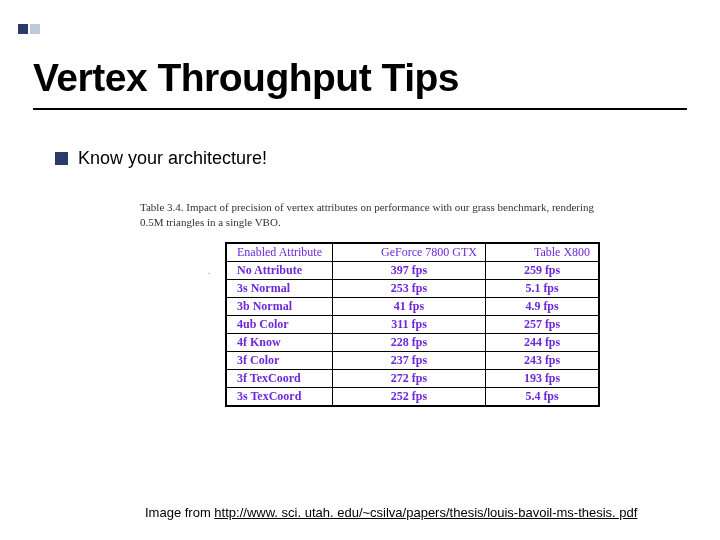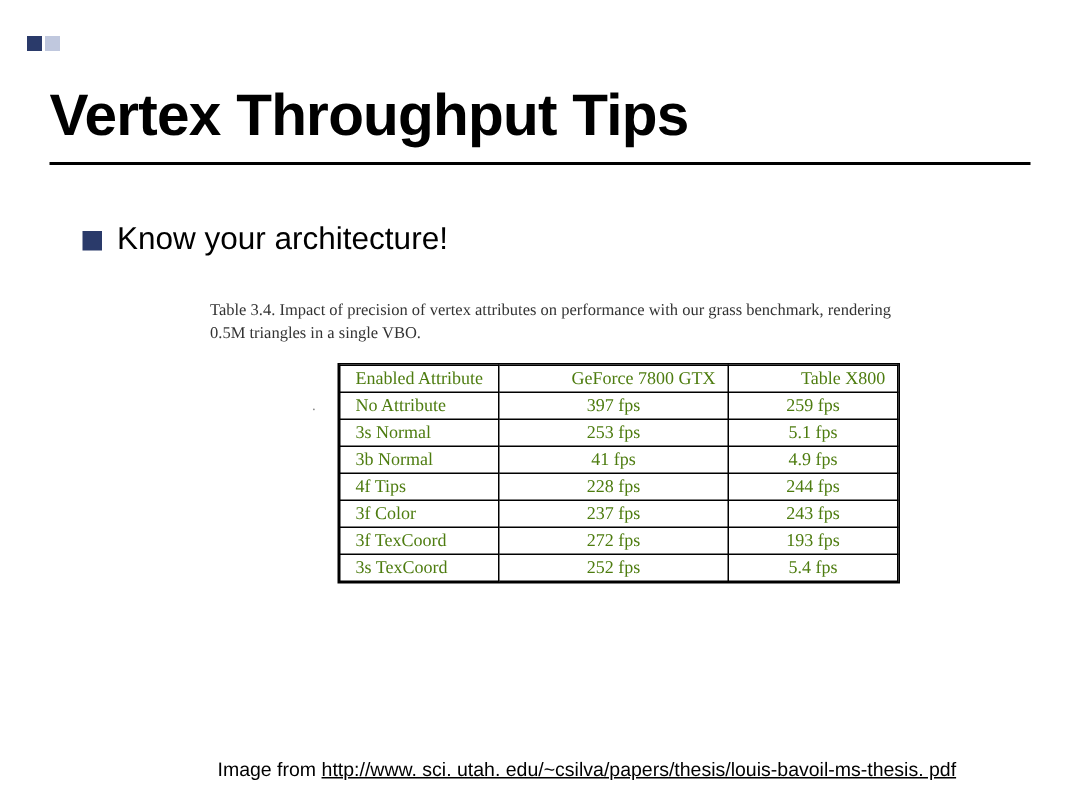--- a/index.html
+++ b/index.html
@@ -49,21 +49,21 @@
     align-items: center;
     gap: 10px;
   }
   .bullet {
     width: 13px;
     height: 13px;
     background: #2a3a6a;
     flex-shrink: 0;
   }
   .bullet-text {
-    font-size: 21px;
+    font-size: 18px;
     color: #000;
     font-weight: 400;
   }
   .caption {
     position: absolute;
     top: 200px;
     left: 140px;
     width: 460px;
     font-family: Georgia, 'Times New Roman', serif;
     font-size: 11px;
@@ -73,27 +73,27 @@
   .table-wrap {
     position: absolute;
     top: 242px;
     left: 225px;
     border: 1px solid #000;
   }
   table {
     border-collapse: collapse;
     font-family: Georgia, 'Times New Roman', serif;
     font-size: 12px;
-    color: #4d7c0f;
+    color: #6d28d9;
   }
   th, td {
     border: 1px solid #000;
     padding: 1px 8px;
     text-align: center;
-    font-weight: 400;
+    font-weight: 700;
     white-space: nowrap;
   }
   th { font-weight: 400; padding-left: 48px; }
   td:first-child, th:first-child { text-align: left; padding-left: 10px; padding-right: 10px; }
   .credit {
     position: absolute;
     bottom: 20px;
     left: 145px;
     font-size: 13px;
     color: #000;
@@ -150,21 +150,26 @@
           <td>3s Normal</td>
           <td>253 fps</td>
           <td>5.1 fps</td>
         </tr>
         <tr>
           <td>3b Normal</td>
           <td>41 fps</td>
           <td>4.9 fps</td>
         </tr>
         <tr>
-          <td>4f Tips</td>
+          <td>4ub Color</td>
+          <td>311 fps</td>
+          <td>257 fps</td>
+        </tr>
+        <tr>
+          <td>4f Know</td>
           <td>228 fps</td>
           <td>244 fps</td>
         </tr>
         <tr>
           <td>3f Color</td>
           <td>237 fps</td>
           <td>243 fps</td>
         </tr>
         <tr>
           <td>3f TexCoord</td>

